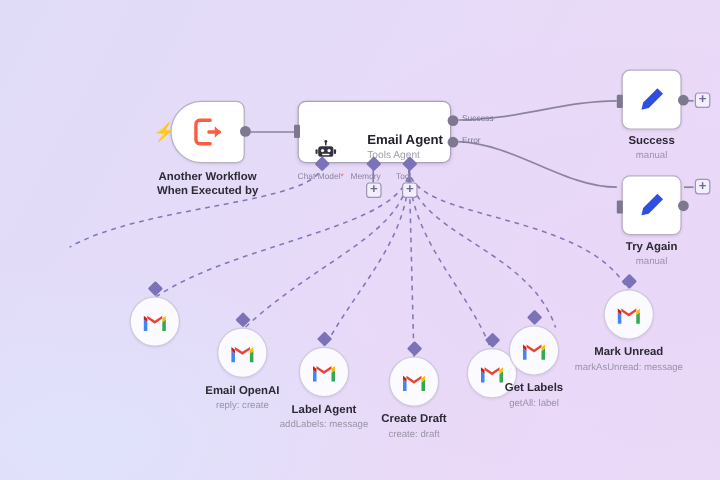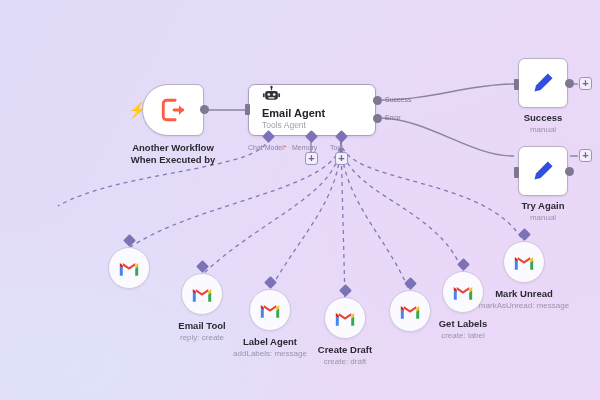--- a/index.html
+++ b/index.html
@@ -40,23 +40,22 @@
     border:1px solid #b6b0c4; border-radius:26px 7px 7px 26px;
     display:flex; align-items:center; justify-content:center;
     box-shadow:0 1px 2px rgba(60,40,90,.10);
   }
   .bolt { position:absolute; left:-14px; top:50%; transform:translateY(-50%); color:#ff5b42; font-size:15px; font-weight:700; }
 
   
   .agent {
     width:128px; height:52px; background:#fff;
     border:1px solid #a9a3b8; border-radius:7px;
-    display:flex; align-items:flex-start; gap:3px; padding-left:13px;
+    display:flex; align-items:flex-end; gap:25px; padding-left:13px;
     box-shadow:0 1px 3px rgba(60,40,90,.12);
-    flex-direction:column;
   }
   .agent .tt { font-size:11px; font-weight:700; color:#24232b; line-height:13px; }
   .agent .ss { font-size:8.5px; color:#a39dae; line-height:11px; }
 
   
   .dot { position:absolute; width:9px; height:9px; border-radius:50%; background:#7d7790; }
   .inmark { position:absolute; width:5px; height:11px; background:#7d7790; border-radius:1px; }
   .diamond { position:absolute; width:9px; height:9px; background:#7b72b8; transform:rotate(45deg); border-radius:1px; }
   .plus {
     position:absolute; width:13px; height:13px; background:#f2eefb;
@@ -203,21 +202,21 @@
           <svg width="22" height="17" viewBox="0 0 24 18">
             <path d="M2 17 h3.2 V9.1 L2 6.6 z" fill="#4285f4"></path>
             <path d="M18.8 17 H22 V6.6 l-3.2 2.5 z" fill="#34a853"></path>
             <path d="M2 3.1 v3.5 l3.2 2.5 V5.6 z" fill="#c5221f"></path>
             <path d="M18.8 5.6 v3.5 L22 6.6 V3.1 z" fill="#fbbc04"></path>
             <path d="M5.2 17 V9.1 L12 13.4 l6.8 -4.3 V17" fill="none"></path>
             <path d="M5.2 5.6 L12 10.3 l6.8 -4.7 V3.1 L12 7.6 5.2 3.1 z" fill="#ea4335"></path>
           </svg>
         </div>
         <div class="cap" style="top:47px;">
-          <div class="t">Email Tool</div>
+          <div class="t">Email OpenAI</div>
           <div class="s">reply: create</div>
         </div>
       </div>
       <div class="node" style="left: 249px; top: 289px;">
         <div class="diamond" style="left:16.5px; top:-11px;"></div>
         <div class="circ" style="width:42px; height:42px;">
           <svg width="22" height="17" viewBox="0 0 24 18">
             <path d="M2 17 h3.2 V9.1 L2 6.6 z" fill="#4285f4"></path>
             <path d="M18.8 17 H22 V6.6 l-3.2 2.5 z" fill="#34a853"></path>
             <path d="M2 3.1 v3.5 l3.2 2.5 V5.6 z" fill="#c5221f"></path>
@@ -254,35 +253,35 @@
           <svg width="22" height="17" viewBox="0 0 24 18">
             <path d="M2 17 h3.2 V9.1 L2 6.6 z" fill="#4285f4"></path>
             <path d="M18.8 17 H22 V6.6 l-3.2 2.5 z" fill="#34a853"></path>
             <path d="M2 3.1 v3.5 l3.2 2.5 V5.6 z" fill="#c5221f"></path>
             <path d="M18.8 5.6 v3.5 L22 6.6 V3.1 z" fill="#fbbc04"></path>
             <path d="M5.2 17 V9.1 L12 13.4 l6.8 -4.3 V17" fill="none"></path>
             <path d="M5.2 5.6 L12 10.3 l6.8 -4.7 V3.1 L12 7.6 5.2 3.1 z" fill="#ea4335"></path>
           </svg>
         </div>
       </div>
-      <div class="node" style="left: 442px; top: 271px;">
+      <div class="node" style="left: 424px; top: 271px;">
         <div class="diamond" style="left:16.5px; top:-11px;"></div>
         <div class="circ" style="width:42px; height:42px;">
           <svg width="22" height="17" viewBox="0 0 24 18">
             <path d="M2 17 h3.2 V9.1 L2 6.6 z" fill="#4285f4"></path>
             <path d="M18.8 17 H22 V6.6 l-3.2 2.5 z" fill="#34a853"></path>
             <path d="M2 3.1 v3.5 l3.2 2.5 V5.6 z" fill="#c5221f"></path>
             <path d="M18.8 5.6 v3.5 L22 6.6 V3.1 z" fill="#fbbc04"></path>
             <path d="M5.2 17 V9.1 L12 13.4 l6.8 -4.3 V17" fill="none"></path>
             <path d="M5.2 5.6 L12 10.3 l6.8 -4.7 V3.1 L12 7.6 5.2 3.1 z" fill="#ea4335"></path>
           </svg>
         </div>
         <div class="cap" style="top:47px;">
           <div class="t">Get Labels</div>
-          <div class="s">create: label</div>
+          <div class="s">getAll: label</div>
         </div>
       </div>
       <div class="node" style="left: 503px; top: 241px;">
         <div class="diamond" style="left:16.5px; top:-11px;"></div>
         <div class="circ" style="width:42px; height:42px;">
           <svg width="22" height="17" viewBox="0 0 24 18">
             <path d="M2 17 h3.2 V9.1 L2 6.6 z" fill="#4285f4"></path>
             <path d="M18.8 17 H22 V6.6 l-3.2 2.5 z" fill="#34a853"></path>
             <path d="M2 3.1 v3.5 l3.2 2.5 V5.6 z" fill="#c5221f"></path>
             <path d="M18.8 5.6 v3.5 L22 6.6 V3.1 z" fill="#fbbc04"></path>

